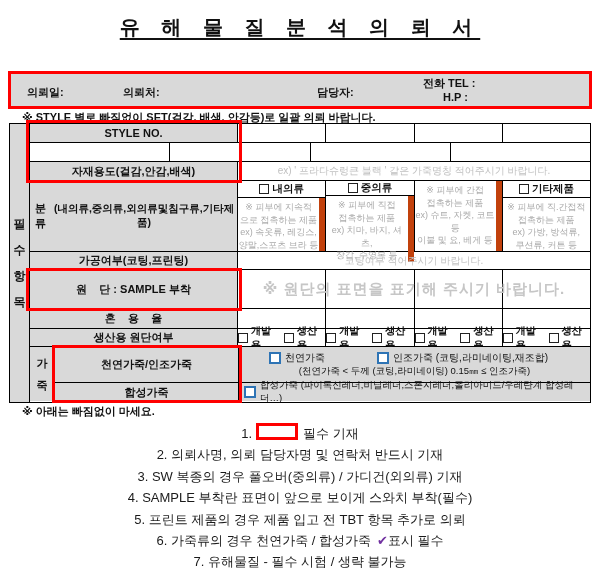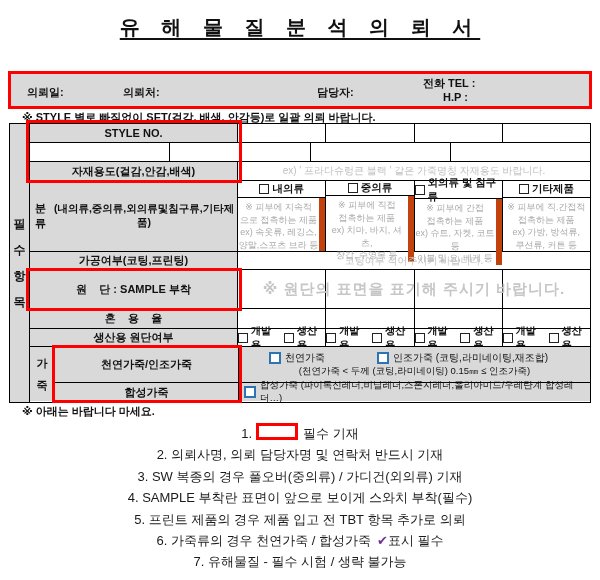--- a/index.html
+++ b/index.html
@@ -113,21 +113,21 @@
 
       <div class="row bb" style="height:19px;">
         <div class="cell br datacol"></div>
         <div class="cell br datacol"></div>
         <div class="cell br datacol"></div>
         <div class="cell datacol"></div>
       </div>
 
       <div class="row bb" style="height:19px;">
         <div class="cell br gray labelcol lbl">자재용도(겉감,안감,배색)</div>
-        <div class="cell datacol hint">ex) ' 프라다슈렁큰 블랙 ' 같은 가죽명칭 자재용도 바랍니다.</div>
+        <div class="cell datacol hint">ex) ' 프라다슈렁큰 블랙 ' 같은 가죽명칭 적어주시기 바랍니다.</div>
       </div>
 
       <div class="row bb" style="height:71px;">
         <div class="cell br gray labelcol" style="flex-direction:row;">
           <span class="lbl">분류</span>
           <span class="lbl" style="font-size:10.5px;">(내의류,중의류,외의류및침구류,기타제품)</span>
         </div>
         <div class="catcol br">
           <div class="cell cathead">
             <span class="chk"></span>
@@ -142,24 +142,20 @@
           <div class="cell cathead">
             <span class="chk"></span>
             <span>중의류</span>
           </div>
           <div class="catdesc catdesc-sep pre-line">※ 피부에 직접
 접촉하는 제품
 ex) 치마, 바지, 셔츠,
 장갑, 수영복 등</div>
         </div>
         <div class="catcol br">
-          <div class="cell cathead">
-            <span class="chk"></span>
-            <span>외의류 및 침구류</span>
-          </div>
           <div class="catdesc catdesc-sep pre-line">※ 피부에 간접
 접촉하는 제품
 ex) 슈트, 자켓, 코트 등
 이불 및 요, 베게 등</div>
         </div>
         <div class="catcol">
           <div class="cell cathead">
             <span class="chk"></span>
             <span>기타제품</span>
           </div>
@@ -256,21 +252,21 @@
         </div>
       </div>
 
     </div>
   </div>
 
   <div class="redbox" id="rb-labels"></div>
   <div class="redbox" id="rb-fabric"></div>
   <div class="redbox" id="rb-leather"></div>
 
-  <div id="bottom-note">※ 아래는 바랍니다 마세요.</div>
+  <div id="bottom-note">※ 아래는 빠짐없이 마세요.</div>
 
   <div id="instructions">
     <div>
       <span>1.</span><span class="inline-redbox"></span><span>필수 기재</span>
     </div>
     <div>2. 의뢰사명, 의뢰 담당자명 및 연락처 반드시 기재</div>
     <div>3. SW 복종의 경우 풀오버(중의류) / 가디건(외의류) 기재</div>
     <div>4. SAMPLE 부착란 표면이 앞으로 보이게 스와치 부착(필수)</div>
     <div>5. 프린트 제품의 경우 제품 입고 전 TBT 항목 추가로 의뢰</div>
     <div>

